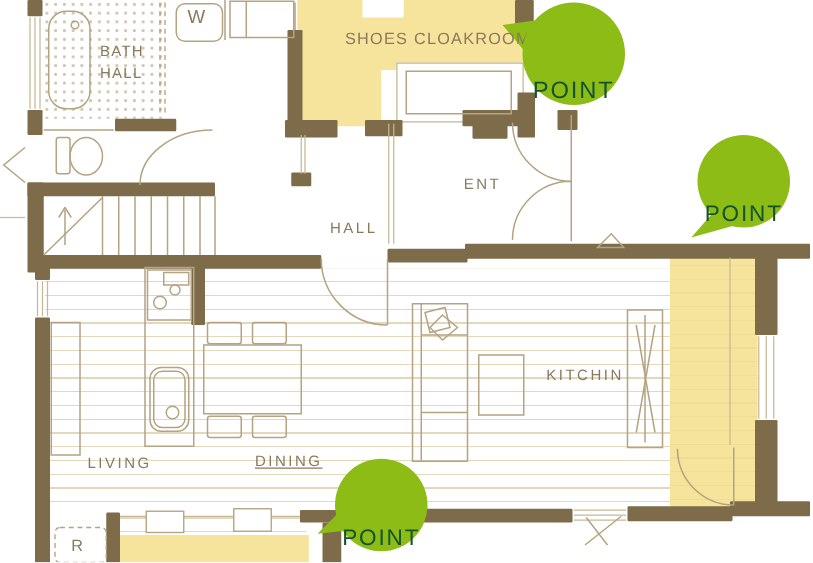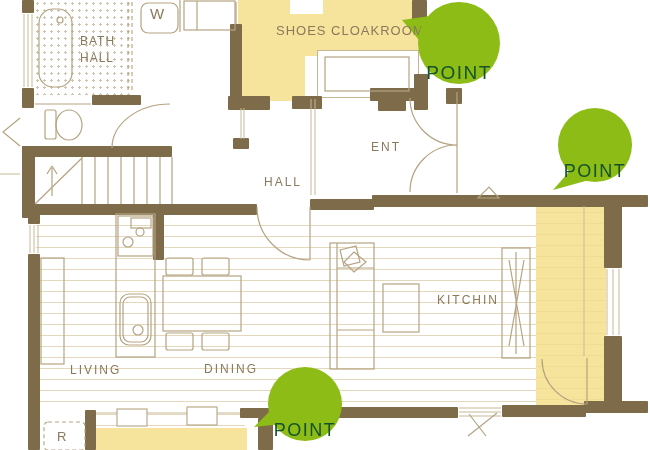--- a/index.html
+++ b/index.html
@@ -217,21 +217,21 @@
   <div class="lbl" style="left:80px;top:33px;line-height:17px;letter-spacing:1px;">
     <div>BATH</div>
     <div>HALL</div>
   </div>
   <div class="lbl" style="left:150px;top:5px;font-size:15px;">W</div>
   <div class="lbl small" style="left:276px;top:23px;">SHOES CLOAKROOM</div>
   <div class="lbl" style="left:264px;top:156px;margin-top:19px;">HALL</div>
   <div class="lbl" style="left:347px;top:140px;margin-left:24px;">ENT</div>
   <div class="lbl" style="left:437px;top:293px;">KITCHIN</div>
   <div class="lbl" style="left:70px;top:363px;">LIVING</div>
-  <div class="lbl" style="left:204px;top:362px;">DINING</div>
+  <div class="lbl" style="left:204px;top:362px;text-decoration:underline;">DINING</div>
   <div class="lbl small" style="left:57px;top:429px;">R</div>
 
   <div class="badge" style="left:418px;top:2px;width:82px;height:82px;">
     <span>POINT</span>
   </div>
   <div class="badge" style="left:558px;top:108px;width:74px;height:74px;font-size:18px;">
     <span>POINT</span>
   </div>
   <div class="badge" style="left:268px;top:367px;width:74px;height:74px;font-size:18px;">
     <span>POINT</span>

